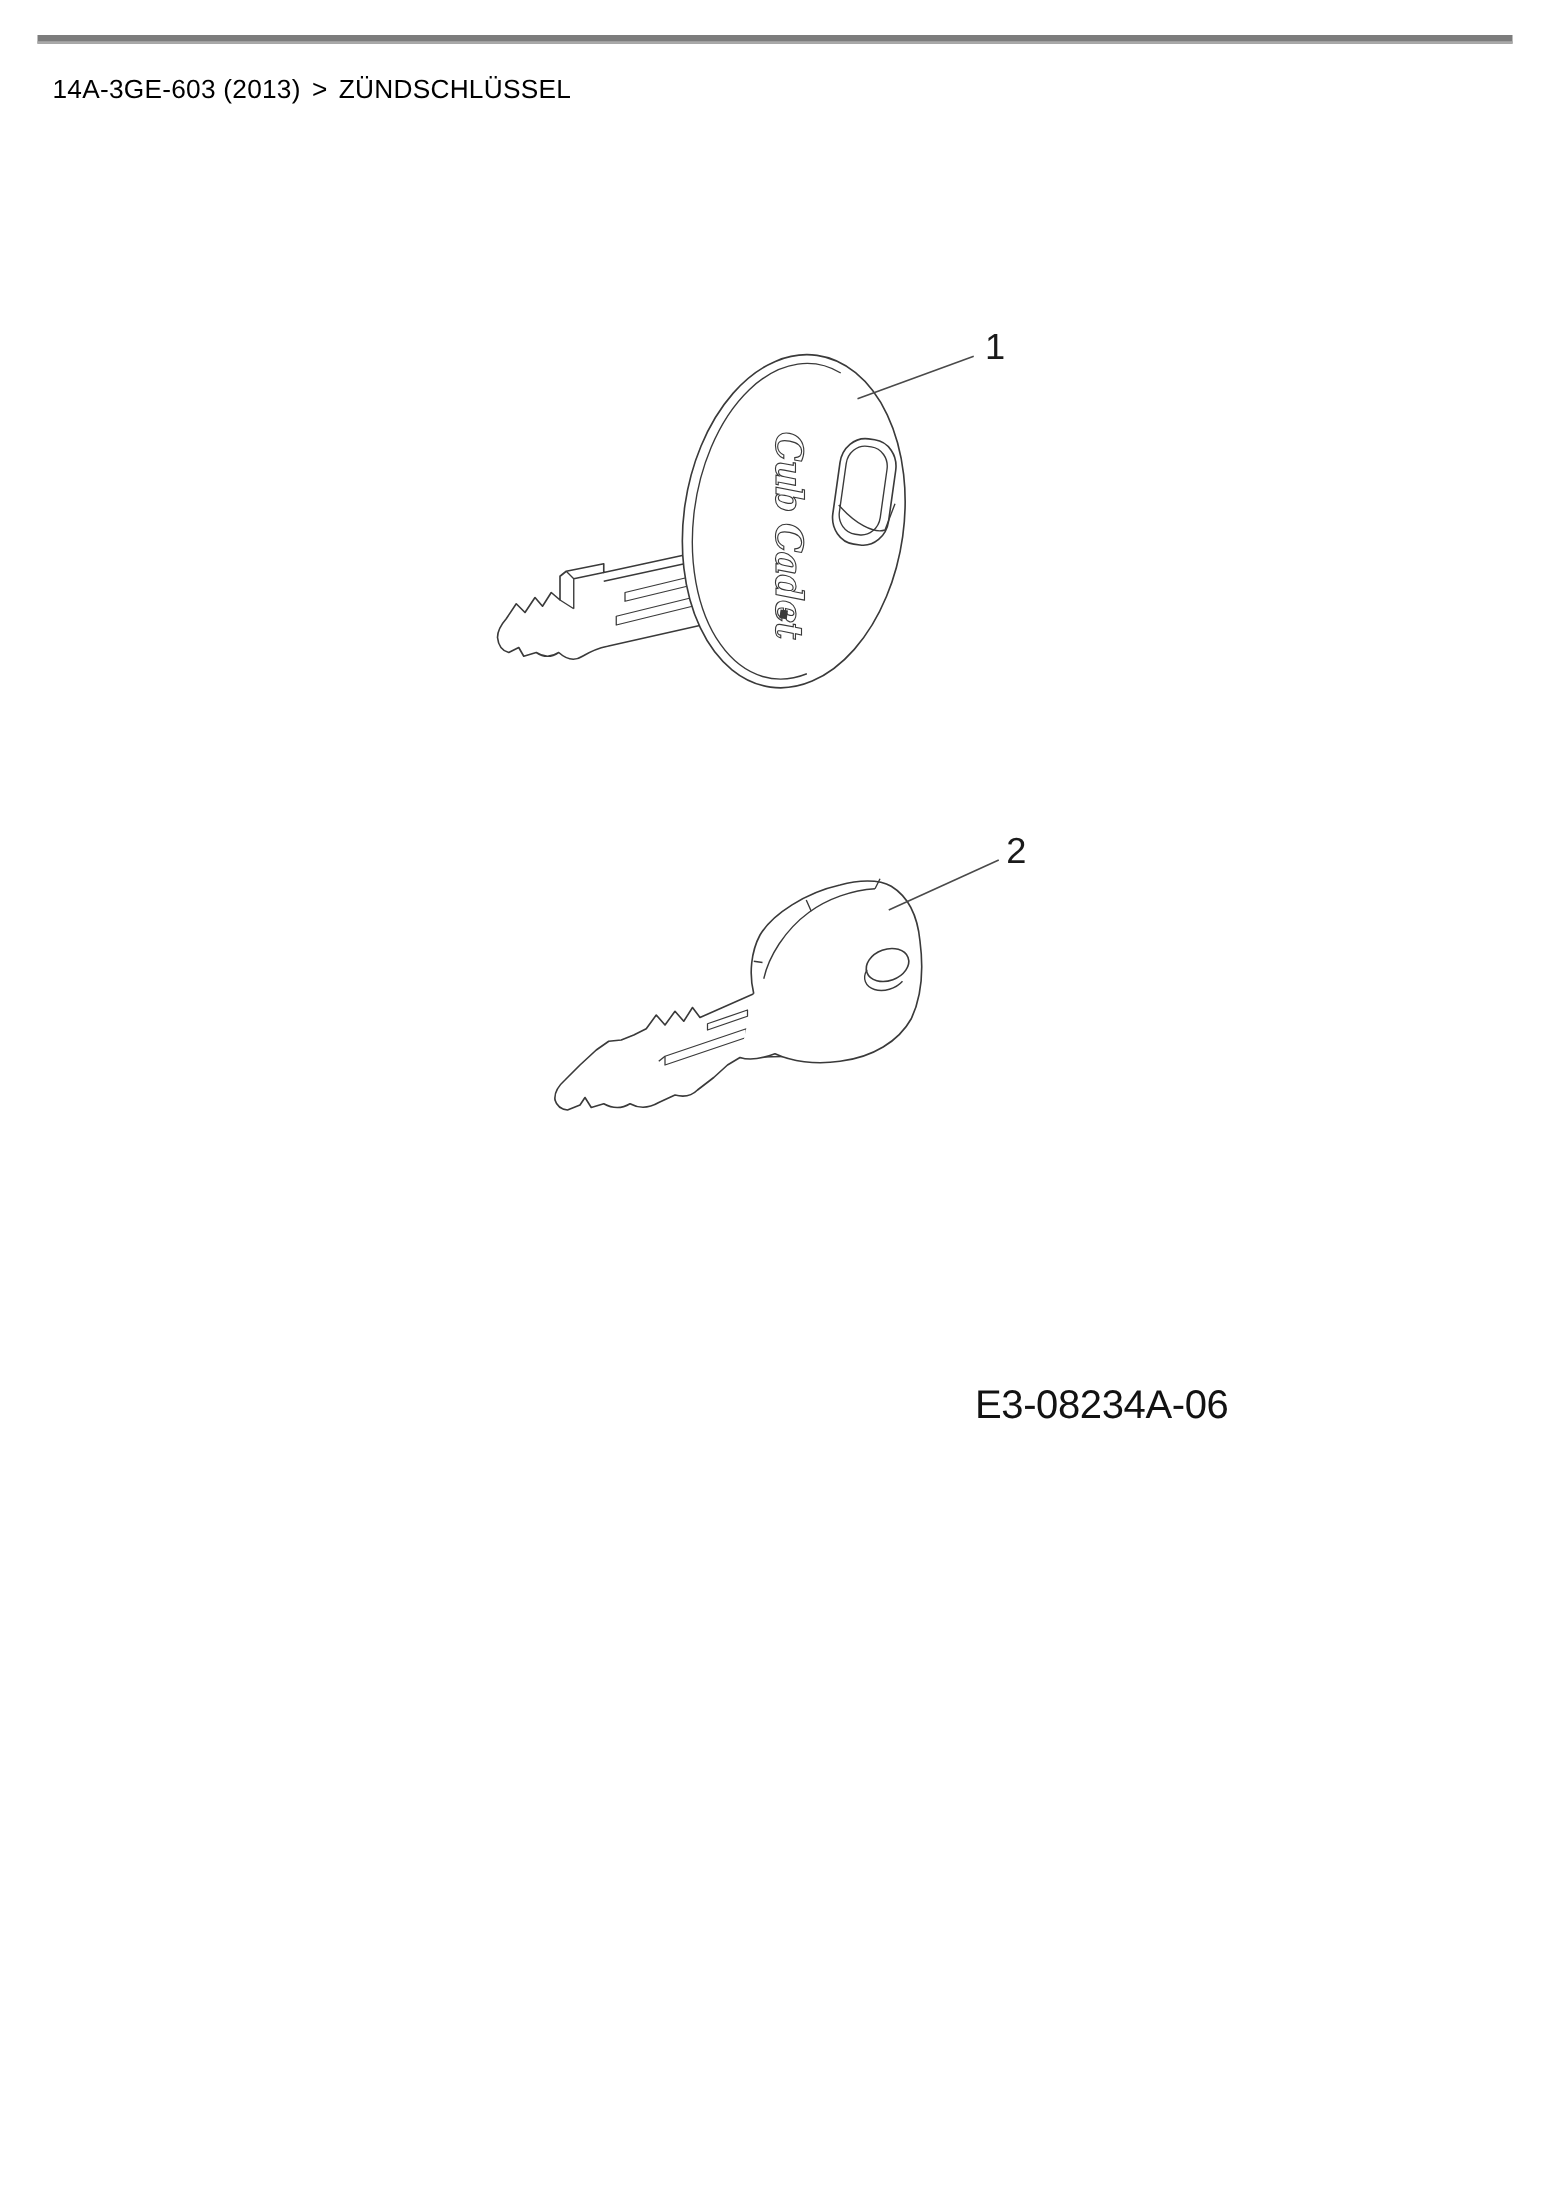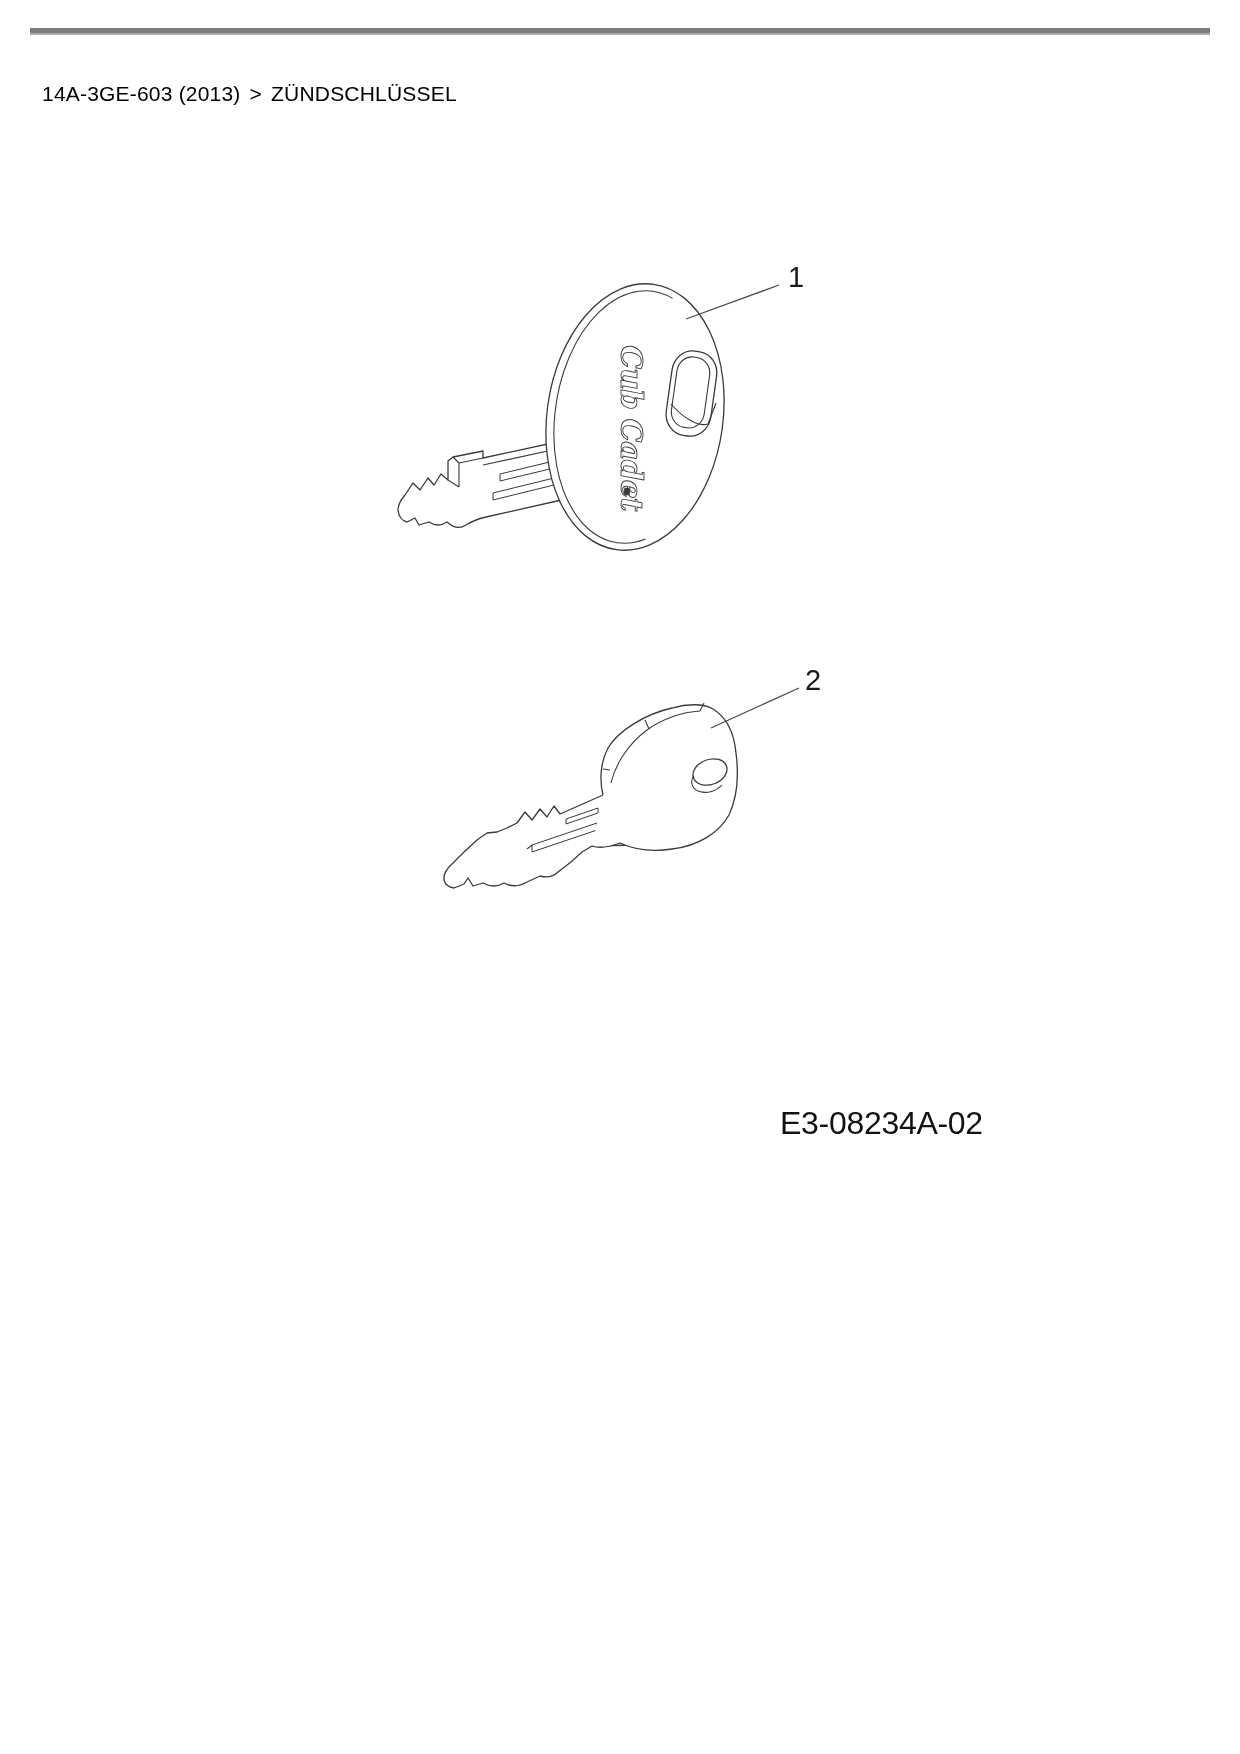--- a/index.html
+++ b/index.html
@@ -6,21 +6,21 @@
   body{
     width:1240px;height:1754px;background:#ffffff;position:relative;
     font-family:"Liberation Sans", sans-serif;color:#000;
     overflow:hidden;
   }
   .top-bar{
     position:absolute;left:30px;top:28px;width:1180px;height:5px;
     background:#7c7c7c;border-bottom:2px solid #aaaaaa;
   }
   .breadcrumb{
-    position:absolute;left:42px;top:83px;font-size:21px;line-height:22px;
+    position:absolute;left:42px;top:61px;font-size:21px;line-height:22px;
     color:#000;letter-spacing:0.2px;white-space:nowrap;
   }
   .breadcrumb .sep{margin:0 9px;}
   .diagram-svg{position:absolute;left:0;top:0;}
   .outline{fill:#ffffff;stroke:#3a3a3a;stroke-width:1.3;stroke-linejoin:round;}
   .detail{fill:none;stroke:#3a3a3a;stroke-width:1.1;stroke-linejoin:round;}
   .slot{fill:#ffffff;stroke:#3a3a3a;stroke-width:1;stroke-linejoin:round;}
   .leader{stroke:#4a4a4a;stroke-width:1.3;fill:none;}
   .callout-num{
     font-family:"Liberation Sans", sans-serif;font-size:29px;fill:#1a1a1a;
@@ -125,14 +125,14 @@
       <ellipse class="detail" cx="710" cy="772" rx="17.5" ry="12.5" transform="rotate(-20 710 772)" style="stroke-width:1.3"></ellipse>
       <path class="detail" d="M 693.5 776 A 17.5 12.5 -20 0 0 722 785"></path>
     </g>
 
     <g>
       <line class="leader" x1="799" y1="688" x2="711" y2="728"></line>
       <text class="callout-num" x="813" y="690" text-anchor="middle">2</text>
     </g>
   </svg>
 
-  <div class="diagram-code">E3-08234A-02</div>
+  <div class="diagram-code">E3-08234A-06</div>
 </div>
 
 </body></html>

